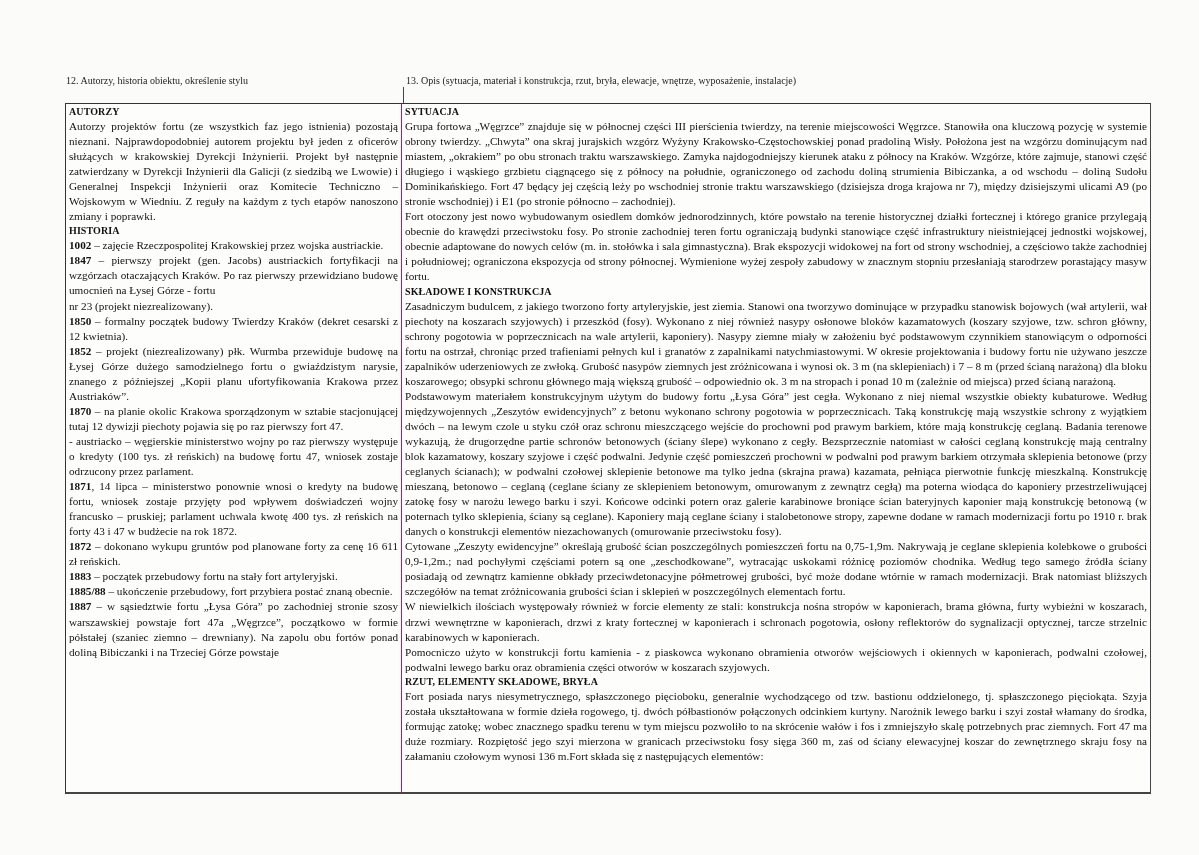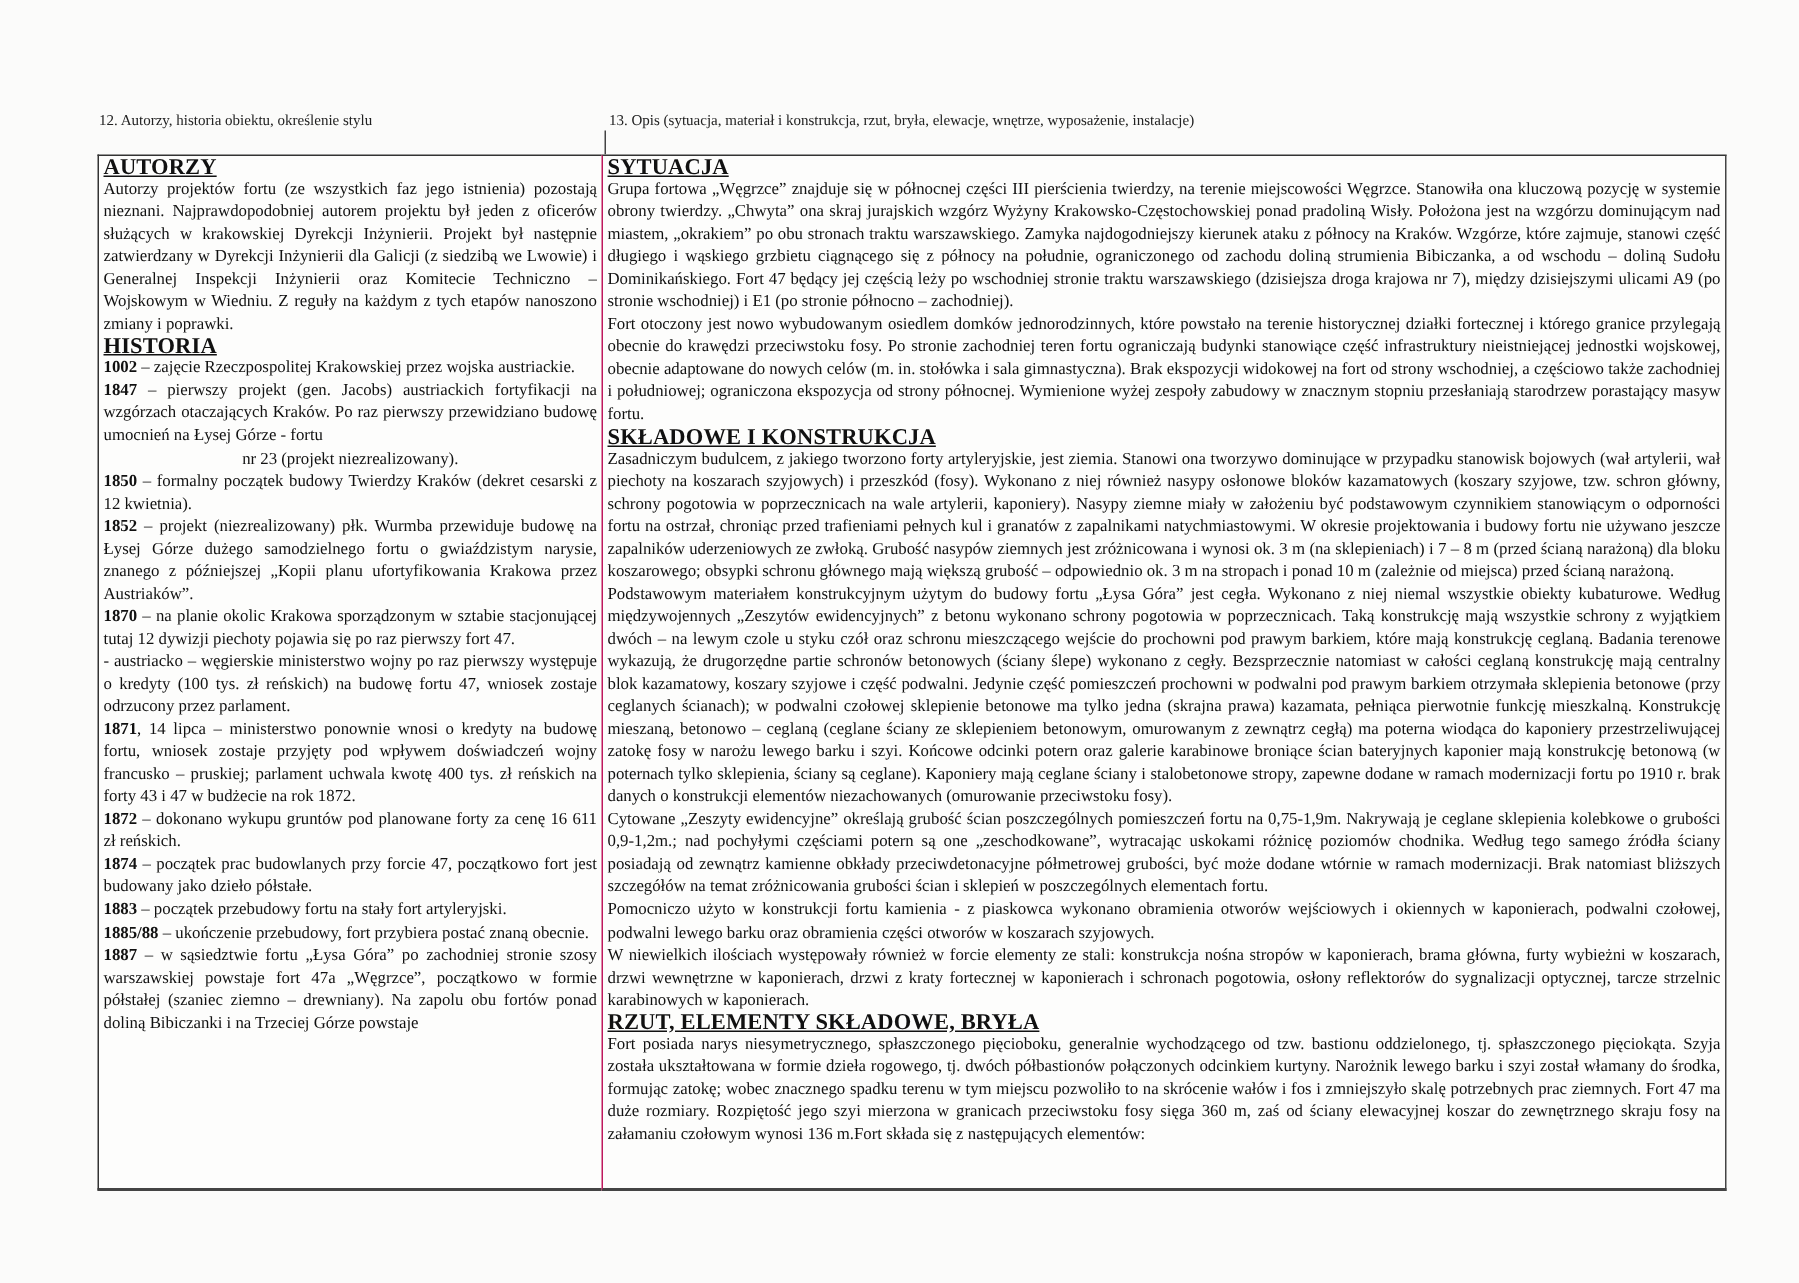--- a/index.html
+++ b/index.html
@@ -10,60 +10,59 @@
   .caption {
     position:absolute; top:76px; font-size:10px; line-height:9px; white-space:nowrap; color:#222;
   }
   .box {
     position:absolute; top:103px; border:1px solid #333; border-bottom:2px solid #444; box-sizing:border-box;
     padding:1px 3px 2px 3px; font-size:11.2px; line-height:15.05px; text-align:justify; overflow:hidden;
     background:#fdfdfc;
   }
   #box-left { left:65px; width:336px; height:691px; border-right:none; }
   #box-right { left:401px; width:750px; height:691px; border-left:1px solid #be185d; border-right:1.5px solid #444; }
-  .h { font-weight:bold; font-size:15px; line-height:14px; letter-spacing:0.1px;text-decoration:underline; }
+  .h { font-weight:bold; font-size:10px; line-height:14px; letter-spacing:0.1px; }
   .p { margin:0; }
   .yr { font-weight:bold; }
   .line-left { position:absolute; left:403px; top:87px; width:1px; height:16px; background:#444; }
 </style>
 </head>
 <body>
 
 <div class="caption" style="left:66px;">12. Autorzy, historia obiektu, określenie stylu</div>
 <div class="caption" style="left:406px;">13. Opis (sytuacja, materiał i konstrukcja, rzut, bryła, elewacje, wnętrze, wyposażenie, instalacje)</div>
 <div class="line-left"></div>
 
 <div class="box" id="box-left">
   <div class="h">AUTORZY</div>
   <p class="p">Autorzy projektów fortu (ze wszystkich faz jego istnienia) pozostają nieznani. Najprawdopodobniej autorem projektu był jeden z oficerów służących w krakowskiej Dyrekcji Inżynierii. Projekt był następnie zatwierdzany w Dyrekcji Inżynierii dla Galicji (z siedzibą we Lwowie) i Generalnej Inspekcji Inżynierii oraz Komitecie Techniczno – Wojskowym w Wiedniu. Z reguły na każdym z tych etapów nanoszono zmiany i poprawki.</p>
   <div class="h">HISTORIA</div>
   <div>
     <p class="p"><span class="yr">1002</span><span> – zajęcie Rzeczpospolitej Krakowskiej przez wojska austriackie.</span></p>
     <p class="p"><span class="yr">1847</span><span> – pierwszy projekt (gen. Jacobs) austriackich fortyfikacji na wzgórzach otaczających Kraków. Po raz pierwszy przewidziano budowę umocnień na Łysej Górze - fortu</span></p>
-    <p class="p" style="text-align:center"><span class="yr"></span><span>nr 23 (projekt niezrealizowany).</span></p>
+    <p class="p" style="text-align:left"><span class="yr"></span><span>nr 23 (projekt niezrealizowany).</span></p>
     <p class="p"><span class="yr">1850</span><span> – formalny początek budowy Twierdzy Kraków (dekret cesarski z 12 kwietnia).</span></p>
     <p class="p"><span class="yr">1852</span><span> – projekt (niezrealizowany) płk. Wurmba przewiduje budowę na Łysej Górze dużego samodzielnego fortu o gwiaździstym narysie, znanego z późniejszej „Kopii planu ufortyfikowania Krakowa przez Austriaków”.</span></p>
     <p class="p"><span class="yr">1870</span><span> – na planie okolic Krakowa sporządzonym w sztabie stacjonującej tutaj 12 dywizji piechoty pojawia się po raz pierwszy fort 47.</span></p>
     <p class="p"><span class="yr"></span><span>- austriacko – węgierskie ministerstwo wojny po raz pierwszy występuje o kredyty (100 tys. zł reńskich) na budowę fortu 47, wniosek zostaje odrzucony przez parlament.</span></p>
     <p class="p"><span class="yr">1871</span><span>, 14 lipca – ministerstwo ponownie wnosi o kredyty na budowę fortu, wniosek zostaje przyjęty pod wpływem doświadczeń wojny francusko – pruskiej; parlament uchwala kwotę 400 tys. zł reńskich na forty 43 i 47 w budżecie na rok 1872.</span></p>
     <p class="p"><span class="yr">1872</span><span> – dokonano wykupu gruntów pod planowane forty za cenę 16 611 zł reńskich.</span></p>
-    <p class="p"><span class="yr">1874</span><span> – początek prac budowlanych przy forcie 47, początkowo fort jest budowany jako dzieło półstałe.</span></p>
     <p class="p"><span class="yr">1883</span><span> – początek przebudowy fortu na stały fort artyleryjski.</span></p>
     <p class="p"><span class="yr">1885/88</span><span> – ukończenie przebudowy, fort przybiera postać znaną obecnie.</span></p>
     <p class="p"><span class="yr">1887</span><span> – w sąsiedztwie fortu „Łysa Góra” po zachodniej stronie szosy warszawskiej powstaje fort 47a „Węgrzce”, początkowo w formie półstałej (szaniec ziemno – drewniany). Na zapolu obu fortów ponad doliną Bibiczanki i na Trzeciej Górze powstaje</span></p>
   </div>
 </div>
 
 <div class="box" id="box-right">
   <div class="h">SYTUACJA</div>
   <p class="p">Grupa fortowa „Węgrzce” znajduje się w północnej części III pierścienia twierdzy, na terenie miejscowości Węgrzce. Stanowiła ona kluczową pozycję w systemie obrony twierdzy. „Chwyta” ona skraj jurajskich wzgórz Wyżyny Krakowsko-Częstochowskiej ponad pradoliną Wisły. Położona jest na wzgórzu dominującym nad miastem, „okrakiem” po obu stronach traktu warszawskiego. Zamyka najdogodniejszy kierunek ataku z północy na Kraków. Wzgórze, które zajmuje, stanowi część długiego i wąskiego grzbietu ciągnącego się z północy na południe, ograniczonego od zachodu doliną strumienia Bibiczanka, a od wschodu – doliną Sudołu Dominikańskiego. Fort 47 będący jej częścią leży po wschodniej stronie traktu warszawskiego (dzisiejsza droga krajowa nr 7), między dzisiejszymi ulicami A9 (po stronie wschodniej) i E1 (po stronie północno – zachodniej).</p>
   <p class="p">Fort otoczony jest nowo wybudowanym osiedlem domków jednorodzinnych, które powstało na terenie historycznej działki fortecznej i którego granice przylegają obecnie do krawędzi przeciwstoku fosy. Po stronie zachodniej teren fortu ograniczają budynki stanowiące część infrastruktury nieistniejącej jednostki wojskowej, obecnie adaptowane do nowych celów (m. in. stołówka i sala gimnastyczna). Brak ekspozycji widokowej na fort od strony wschodniej, a częściowo także zachodniej i południowej; ograniczona ekspozycja od strony północnej. Wymienione wyżej zespoły zabudowy w znacznym stopniu przesłaniają starodrzew porastający masyw fortu.</p>
 
   <div class="h">SKŁADOWE I KONSTRUKCJA</div>
   <p class="p">Zasadniczym budulcem, z jakiego tworzono forty artyleryjskie, jest ziemia. Stanowi ona tworzywo dominujące w przypadku stanowisk bojowych (wał artylerii, wał piechoty na koszarach szyjowych) i przeszkód (fosy). Wykonano z niej również nasypy osłonowe bloków kazamatowych (koszary szyjowe, tzw. schron główny, schrony pogotowia w poprzecznicach na wale artylerii, kaponiery). Nasypy ziemne miały w założeniu być podstawowym czynnikiem stanowiącym o odporności fortu na ostrzał, chroniąc przed trafieniami pełnych kul i granatów z zapalnikami natychmiastowymi. W okresie projektowania i budowy fortu nie używano jeszcze zapalników uderzeniowych ze zwłoką. Grubość nasypów ziemnych jest zróżnicowana i wynosi ok. 3 m (na sklepieniach) i 7 – 8 m (przed ścianą narażoną) dla bloku koszarowego; obsypki schronu głównego mają większą grubość – odpowiednio ok. 3 m na stropach i ponad 10 m (zależnie od miejsca) przed ścianą narażoną.</p>
   <p class="p">Podstawowym materiałem konstrukcyjnym użytym do budowy fortu „Łysa Góra” jest cegła. Wykonano z niej niemal wszystkie obiekty kubaturowe. Według międzywojennych „Zeszytów ewidencyjnych” z betonu wykonano schrony pogotowia w poprzecznicach. Taką konstrukcję mają wszystkie schrony z wyjątkiem dwóch – na lewym czole  u styku czół oraz schronu mieszczącego wejście do prochowni pod prawym barkiem, które mają konstrukcję ceglaną. Badania terenowe wykazują, że drugorzędne partie schronów betonowych (ściany ślepe) wykonano z cegły. Bezsprzecznie natomiast w całości ceglaną konstrukcję mają centralny blok kazamatowy, koszary szyjowe i część podwalni. Jedynie część pomieszczeń prochowni w podwalni pod prawym barkiem otrzymała sklepienia betonowe (przy ceglanych ścianach); w podwalni czołowej sklepienie betonowe ma tylko jedna (skrajna prawa) kazamata, pełniąca pierwotnie funkcję mieszkalną. Konstrukcję mieszaną, betonowo – ceglaną (ceglane ściany ze sklepieniem betonowym, omurowanym z zewnątrz cegłą) ma poterna wiodąca do kaponiery przestrzeliwującej zatokę fosy w narożu lewego barku i szyi. Końcowe odcinki potern oraz galerie karabinowe broniące ścian bateryjnych kaponier mają konstrukcję betonową (w poternach tylko sklepienia, ściany są ceglane). Kaponiery mają ceglane ściany i stalobetonowe stropy, zapewne dodane w ramach modernizacji fortu po 1910 r.  brak danych o konstrukcji elementów niezachowanych (omurowanie przeciwstoku fosy).</p>
   <p class="p">Cytowane „Zeszyty ewidencyjne” określają grubość ścian poszczególnych pomieszczeń fortu na 0,75-1,9m. Nakrywają je ceglane sklepienia kolebkowe o grubości 0,9-1,2m.; nad pochyłymi częściami potern są one „zeschodkowane”, wytracając uskokami różnicę poziomów chodnika. Według tego samego źródła ściany posiadają od zewnątrz kamienne obkłady przeciwdetonacyjne półmetrowej grubości, być może dodane wtórnie w ramach modernizacji. Brak natomiast bliższych szczegółów na temat zróżnicowania grubości ścian i sklepień w poszczególnych elementach fortu.</p>
+  <p class="p">W niewielkich ilościach występowały również w forcie elementy ze stali: konstrukcja nośna stropów w kaponierach, brama główna, furty wybieżni w koszarach, drzwi wewnętrzne w kaponierach, drzwi z kraty fortecznej w kaponierach i schronach pogotowia, osłony reflektorów do sygnalizacji optycznej, tarcze strzelnic karabinowych w kaponierach.</p>
   <p class="p">Pomocniczo użyto w konstrukcji fortu kamienia  - z piaskowca wykonano obramienia otworów wejściowych i okiennych w kaponierach, podwalni czołowej, podwalni lewego barku oraz obramienia części otworów w koszarach szyjowych.</p>
-  <p class="p">W niewielkich ilościach występowały również w forcie elementy ze stali: konstrukcja nośna stropów w kaponierach, brama główna, furty wybieżni w koszarach, drzwi wewnętrzne w kaponierach, drzwi z kraty fortecznej w kaponierach i schronach pogotowia, osłony reflektorów do sygnalizacji optycznej, tarcze strzelnic karabinowych w kaponierach.</p>
 
   <div class="h">RZUT, ELEMENTY SKŁADOWE, BRYŁA</div>
   <p class="p">Fort posiada narys niesymetrycznego, spłaszczonego pięcioboku, generalnie wychodzącego od tzw. bastionu oddzielonego, tj. spłaszczonego pięciokąta.  Szyja została ukształtowana w formie dzieła rogowego, tj. dwóch półbastionów połączonych odcinkiem kurtyny. Narożnik lewego barku i szyi został włamany do środka, formując zatokę; wobec znacznego spadku terenu w tym miejscu pozwoliło to na skrócenie wałów i fos i zmniejszyło skalę potrzebnych prac ziemnych. Fort 47 ma duże rozmiary. Rozpiętość jego szyi mierzona w granicach przeciwstoku fosy sięga 360 m, zaś od ściany elewacyjnej koszar do zewnętrznego skraju fosy na załamaniu czołowym wynosi 136 m.Fort składa się z następujących elementów:</p>
 </div>
 
 </body></html>

